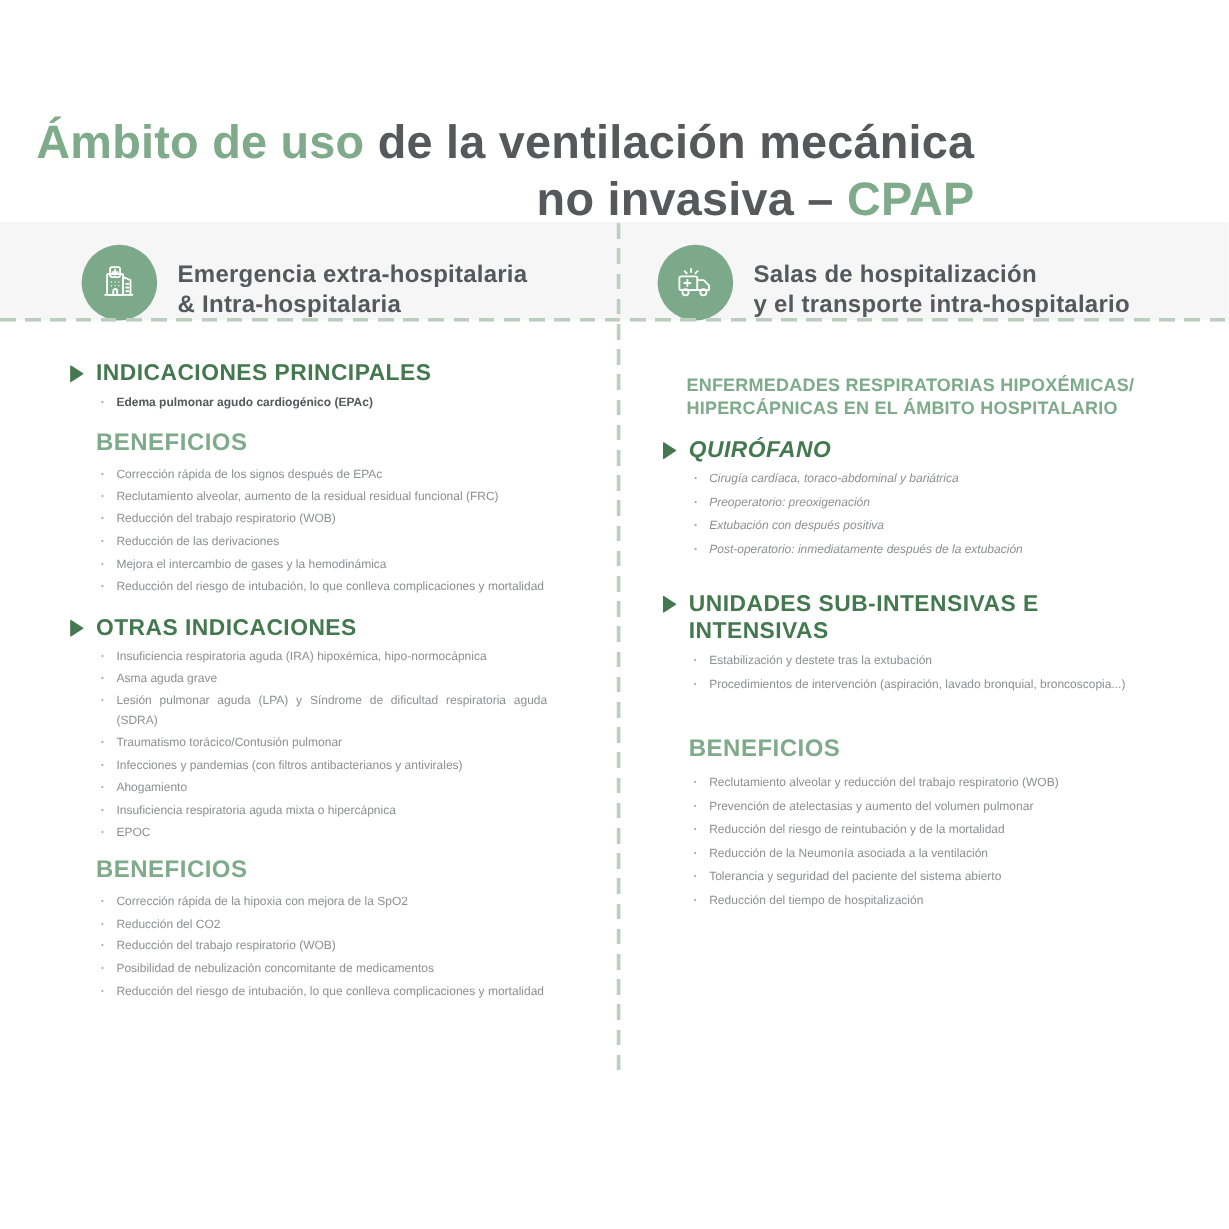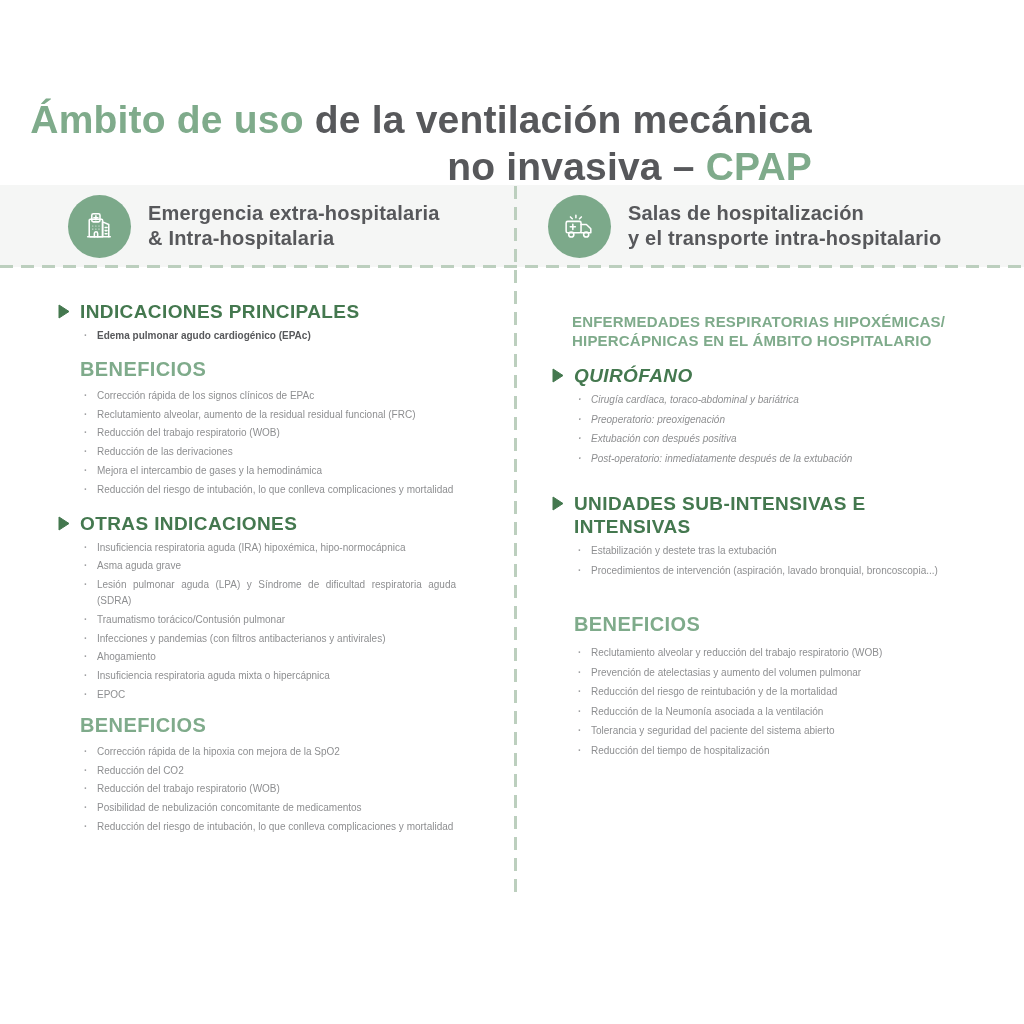--- a/index.html
+++ b/index.html
@@ -13,21 +13,21 @@
   
   .title{
     position:absolute;top:70px;left:0;width:812px;
     text-align:right;font-weight:700;font-size:39px;line-height:47px;
     color:var(--gray_dark);letter-spacing:.2px;
   }
   .title .green{color:var(--green_light);}
 
   
   .band{position:absolute;top:185px;left:0;width:1024px;height:82px;background:var(--band_bg);}
-  .band-group{position:absolute;top:0;height:82px;display:flex;align-items:center;gap:17px;}
+  .band-group{position:absolute;top:0;height:82px;display:flex;align-items:flex-end;gap:17px;}
   .band-group.left{left:68px;}
   .band-group.right{left:548px;}
   .icon-circle{
     width:63px;height:63px;border-radius:50%;
     background:var(--circle_green);flex:0 0 auto;
     display:flex;align-items:center;justify-content:center;
   }
   .band-text{font-size:20px;line-height:25px;font-weight:700;color:var(--gray_dark);letter-spacing:.2px;}
 
   
@@ -157,21 +157,21 @@
         <span>INDICACIONES PRINCIPALES</span>
       </h3>
       <ul class="items bold">
         <li>Edema pulmonar agudo cardiogénico (EPAc)</li>
       </ul>
     </div>
 
     <div class="sec1">
       <h3 class="h-light">BENEFICIOS</h3>
       <ul class="items">
-        <li>Corrección rápida de los signos clínicos de EPAc</li>
+        <li>Corrección rápida de los signos después de EPAc</li>
         <li>Reclutamiento alveolar, aumento de la residual residual funcional (FRC)</li>
         <li>Reducción del trabajo respiratorio (WOB)</li>
         <li>Reducción de las derivaciones</li>
         <li>Mejora el intercambio de gases y la hemodinámica</li>
         <li>Reducción del riesgo de intubación, lo que conlleva complicaciones y mortalidad</li>
       </ul>
     </div>
 
     <div class="sec2">
       <h3 class="h-arrow">

